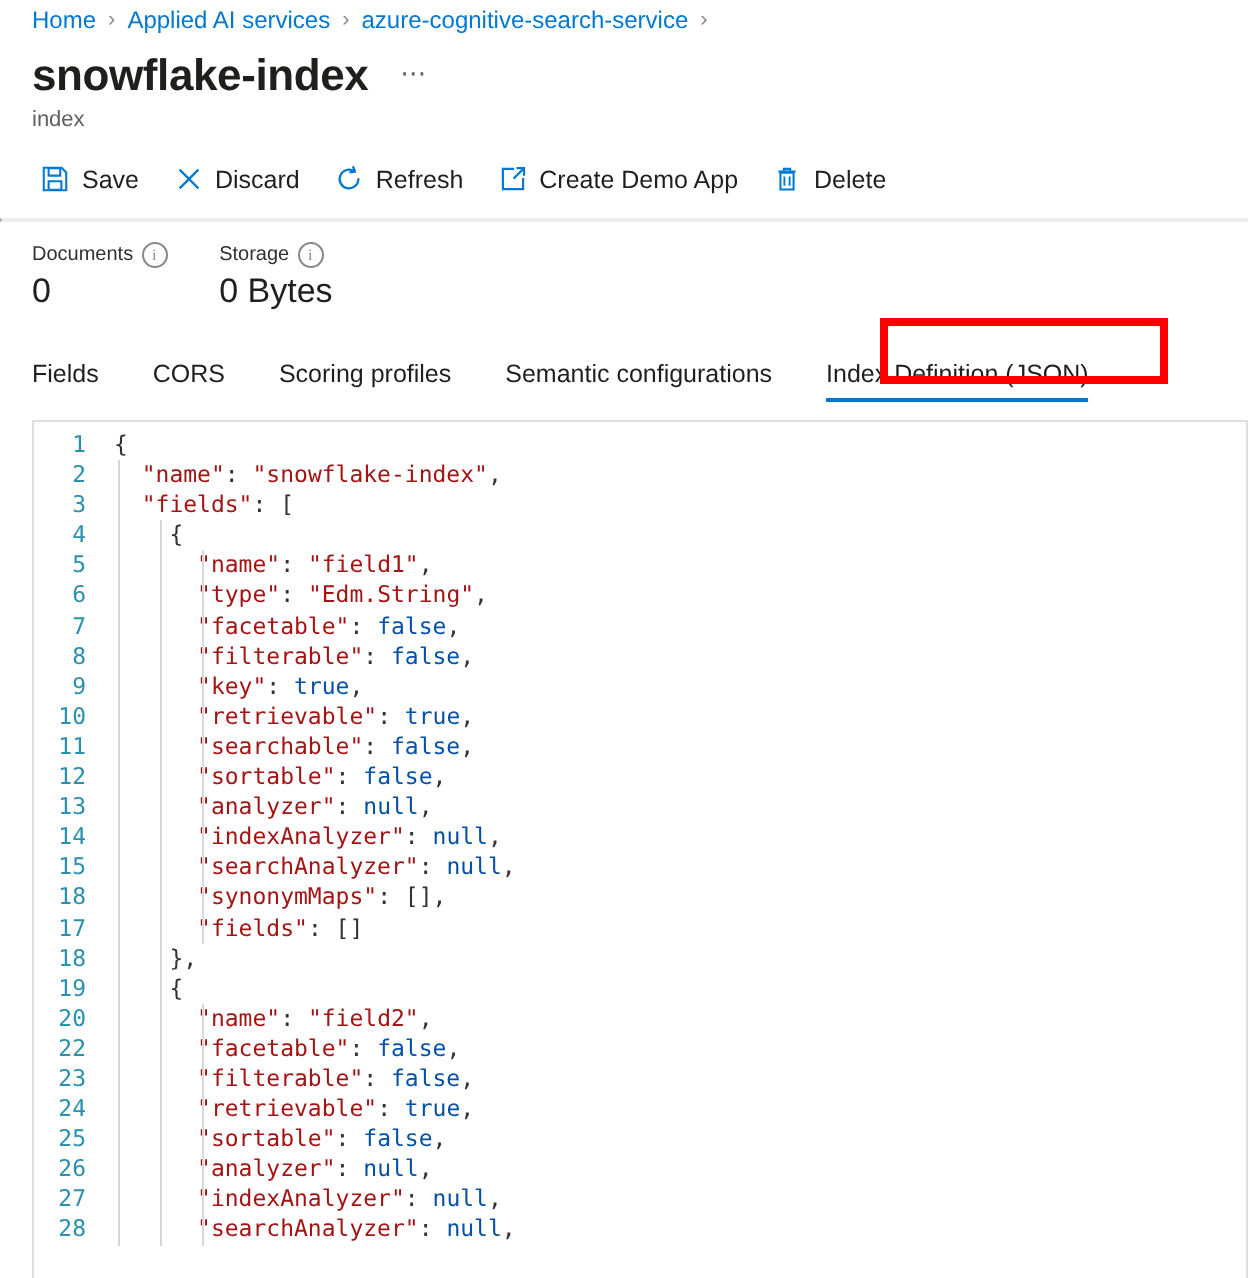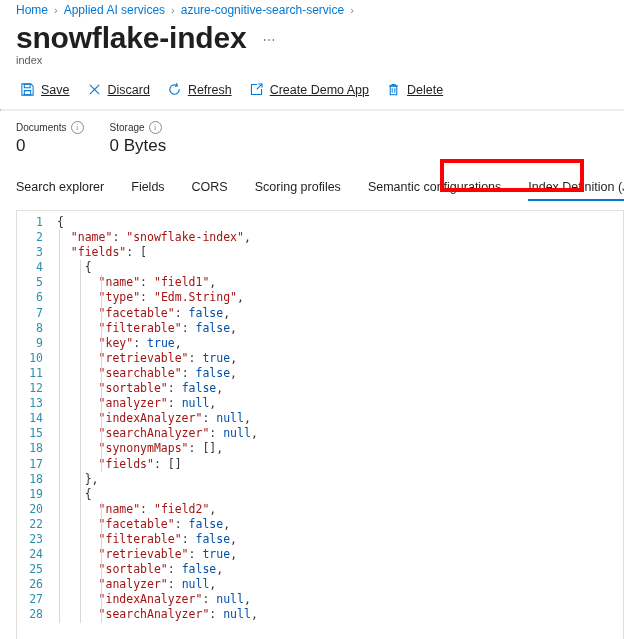--- a/index.html
+++ b/index.html
@@ -34,21 +34,21 @@
     font-size: 11px;
   }
 
   
   .title-row {
     display: flex;
     align-items: baseline;
     padding: 6px 0 0 16px;
   }
   .page-title {
-    font-size: 30px;
+    font-size: 22px;
     font-weight: 600;
     color: #201f1e;
     letter-spacing: -0.2px;
     line-height: 28px;
   }
   .title-ellipsis {
     margin-left: 16px;
     color: #605e5c;
     font-size: 13px;
     letter-spacing: 1px;
@@ -75,21 +75,20 @@
     align-items: center;
     gap: 6px;
     padding: 3px 9px 3px 6px;
     font-size: 12.5px;
     color: #201f1e;
     cursor: pointer;
     white-space: nowrap;
     background: transparent;
     border: none;
     font-family: inherit;
-    text-decoration: underline;
   }
   .cmd .ico {
     width: 15px;
     height: 15px;
     display: inline-flex;
     align-items: center;
     justify-content: center;
     flex: 0 0 15px;
   }
   .cmd .ico svg { display: block; }
@@ -308,21 +307,20 @@
     <div>
       <div class="metric-label">
         <span>Storage</span>
         <span class="info-ico">i</span>
       </div>
       <div class="metric-value">0 Bytes</div>
     </div>
   </div>
 
 <div class="tabbar">
-    <div class="tab"><span>Search explorer</span></div>
     <div class="tab"><span>Fields</span></div>
     <div class="tab"><span>CORS</span></div>
     <div class="tab"><span>Scoring profiles</span></div>
     <div class="tab"><span>Semantic configurations</span></div>
     <div class="tab active last"><span>Index Definition (JSON)</span></div>
     <div class="tab-highlight"></div>
   </div>
 
 <div class="editor-wrap">
   <div class="code">

